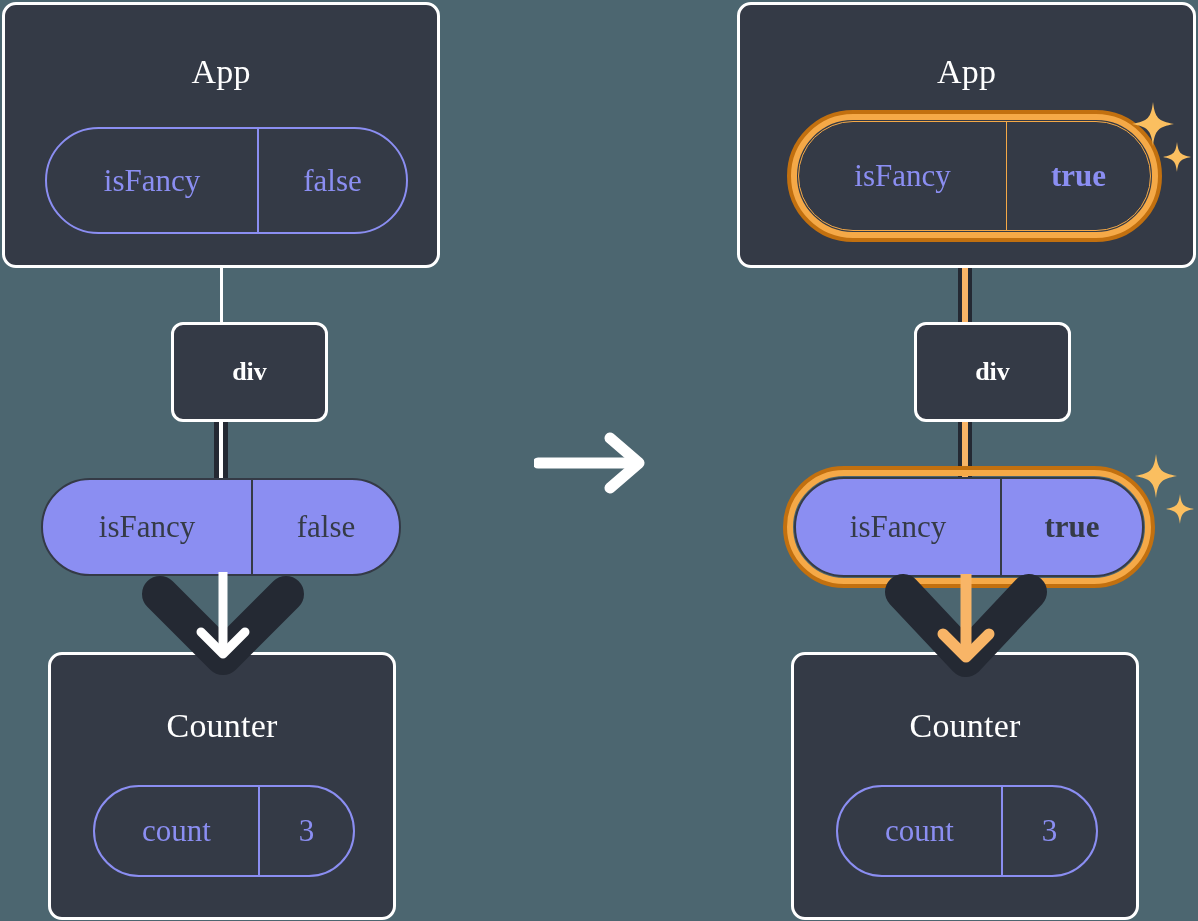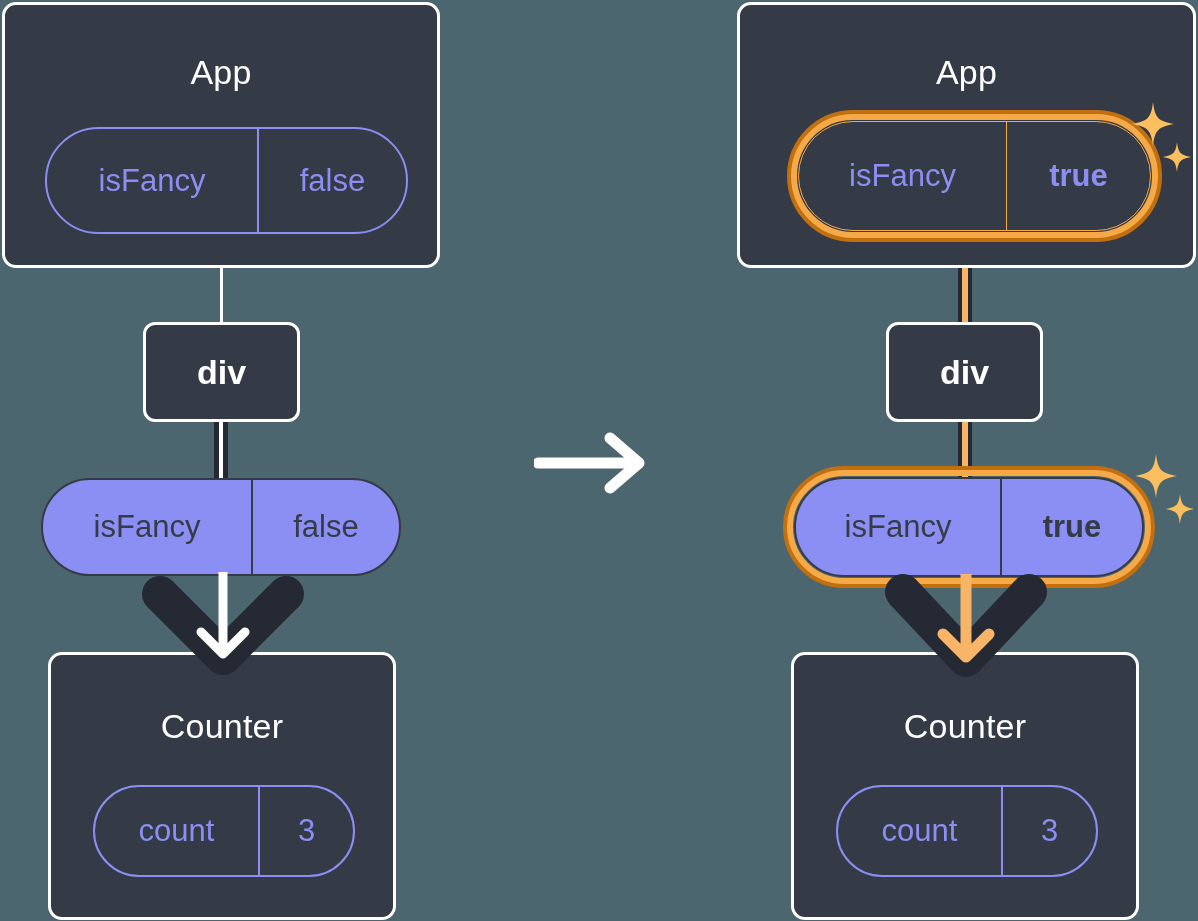--- a/index.html
+++ b/index.html
@@ -5,21 +5,21 @@
 <style>
   html,body{margin:0;padding:0;}
   body{
     width:1198px;height:921px;
     background:#4c6670;
     font-family:"Liberation Sans","DejaVu Sans",sans-serif;
     overflow:hidden;
     position:relative;
   }
   .stage{position:absolute;inset:0;}
-  .panel{position:absolute;top:0;width:599px;height:921px;}
+  .panel{position:absolute;top:0;width:599px;height:921px;font-family:Liberation Serif, serif;}
   .panel.left{left:0;}
   .panel.right{left:599px;}
 
   
   .cbox{
     position:absolute;
     background:#343a46;
     border:3px solid #ffffff;
     border-radius:14px;
     box-sizing:border-box;
@@ -35,22 +35,23 @@
   }
 
   
   .divbox{
     position:absolute;
     background:#343a46;
     border:3px solid #ffffff;
     border-radius:12px;
     box-sizing:border-box;
     display:flex;align-items:center;justify-content:center;
-    color:#ffffff;font-size:34px;font-weight:700;
+    color:#ffffff;font-size:26px;font-weight:700;
     z-index:6;
+    margin-left:28px;
   }
 
   
   .pill{
     position:absolute;
     box-sizing:border-box;
     display:flex;align-items:stretch;
     border-radius:999px;
     z-index:7;
   }

